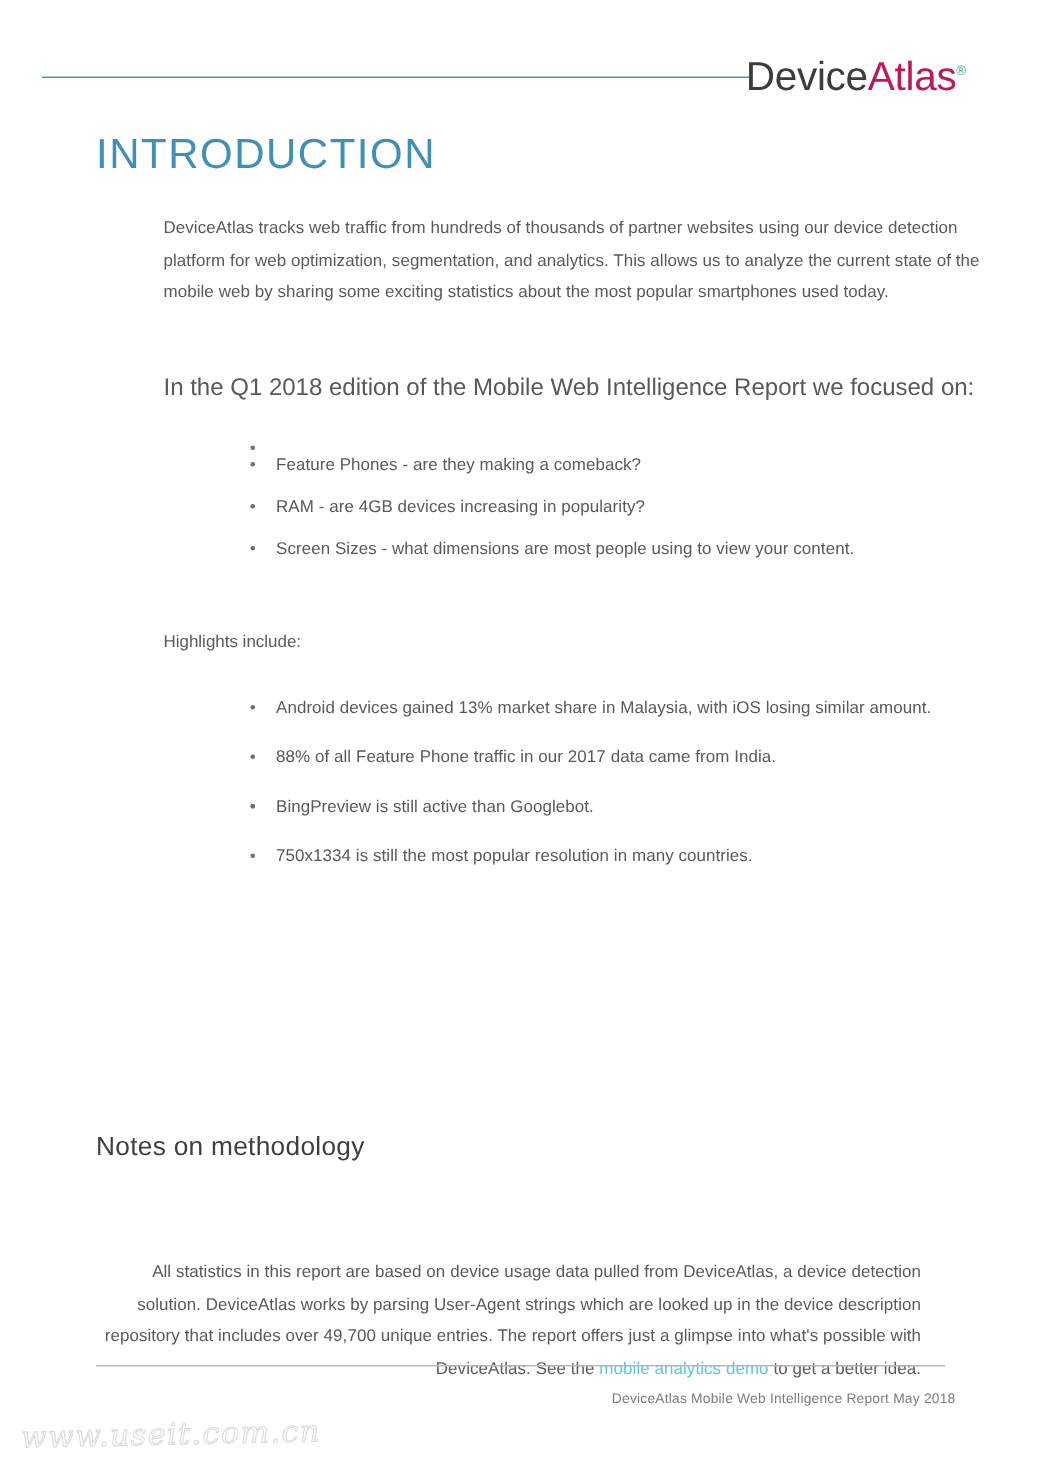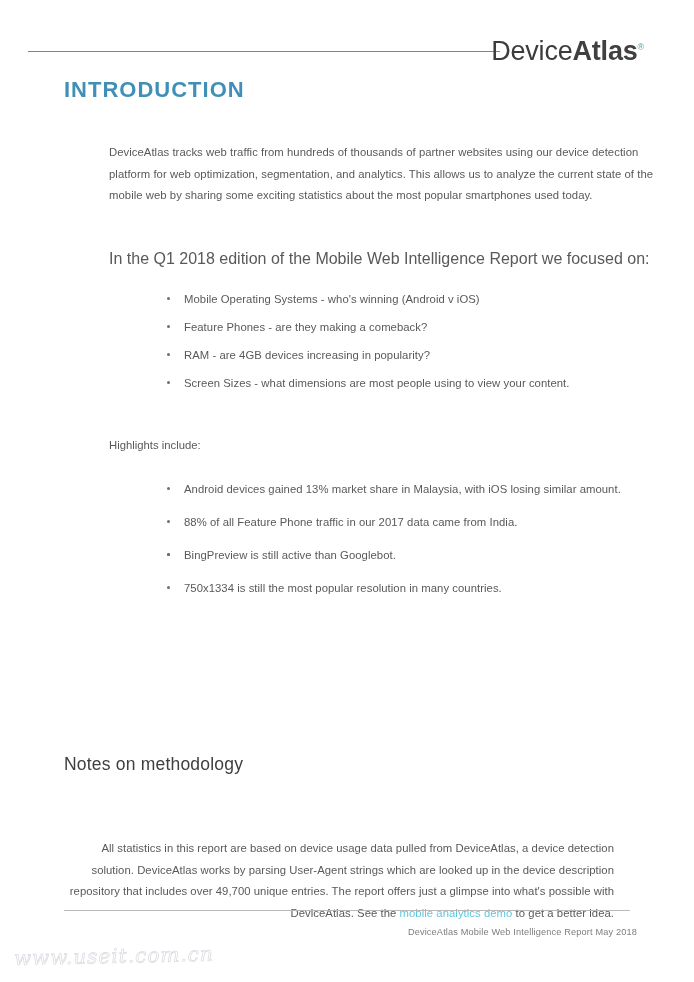--- a/index.html
+++ b/index.html
@@ -43,37 +43,37 @@
     letter-spacing: -0.2px;
     white-space: nowrap;
     line-height: 34px;
   }
   .logo-device {
     color: #3c3c3e;
     font-weight: 400;
     margin-top: 21px;
   }
   .logo-atlas {
-    color: #404040;
-    font-weight: 700;
+    color: #be185d;
+    font-weight: 400;
   }
   .logo-tm {
     color: #4e9f9e;
     font-size: 9px;
     vertical-align: super;
     font-weight: 400;
   }
 
   
   .page-title {
     position: absolute;
     left: 64px;
-    top: 75px;
-    font-size: 22px;
-    font-weight: 700;
+    top: 88px;
+    font-size: 28px;
+    font-weight: 400;
     letter-spacing: 1.0px;
     color: #3f8fb7;
     line-height: 30px;
   }
 
   
   .content {
     position: absolute;
     left: 64px;
     top: 142px;
@@ -207,21 +207,20 @@
 
   <div class="content">
 
     <p class="body-text intro-para">DeviceAtlas tracks web traffic from hundreds of thousands of partner websites using our device detection platform for web optimization, segmentation, and analytics. This allows us to analyze the current state of the mobile web by sharing some exciting statistics about the most popular smartphones used today.</p>
 
     <p class="lead-line">In the Q1 2018 edition of the Mobile Web Intelligence Report we focused on:</p>
 
     <ul class="bullets">
       <li>
         <span class="dot"></span>
-        <span>Mobile Operating Systems - who's winning (Android v iOS)</span>
       </li>
       <li>
         <span class="dot"></span>
         <span>Feature Phones - are they making a comeback?</span>
       </li>
       <li>
         <span class="dot"></span>
         <span>RAM - are 4GB devices increasing in popularity?</span>
       </li>
       <li>

